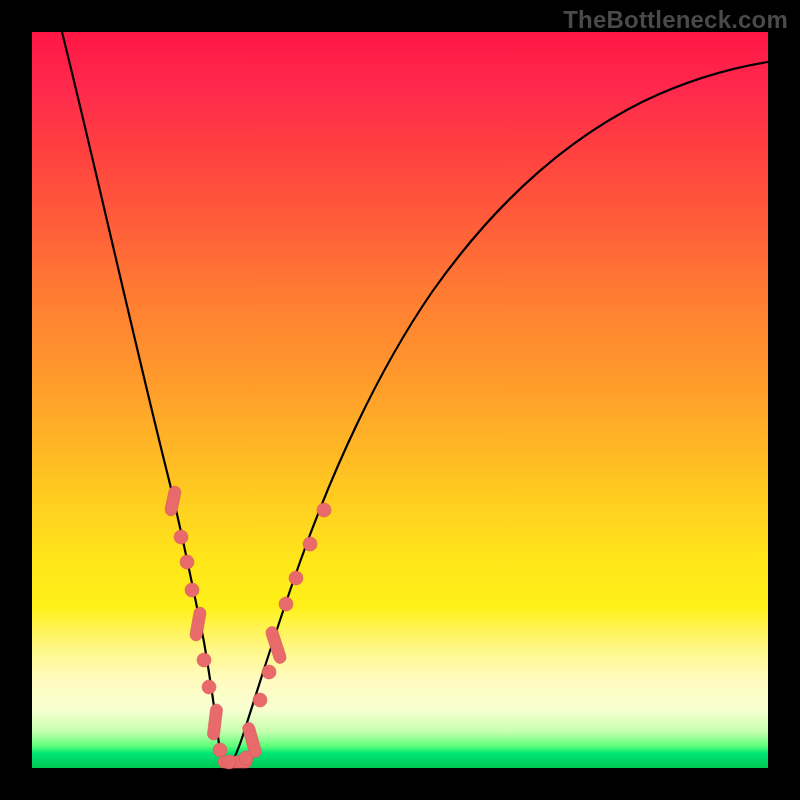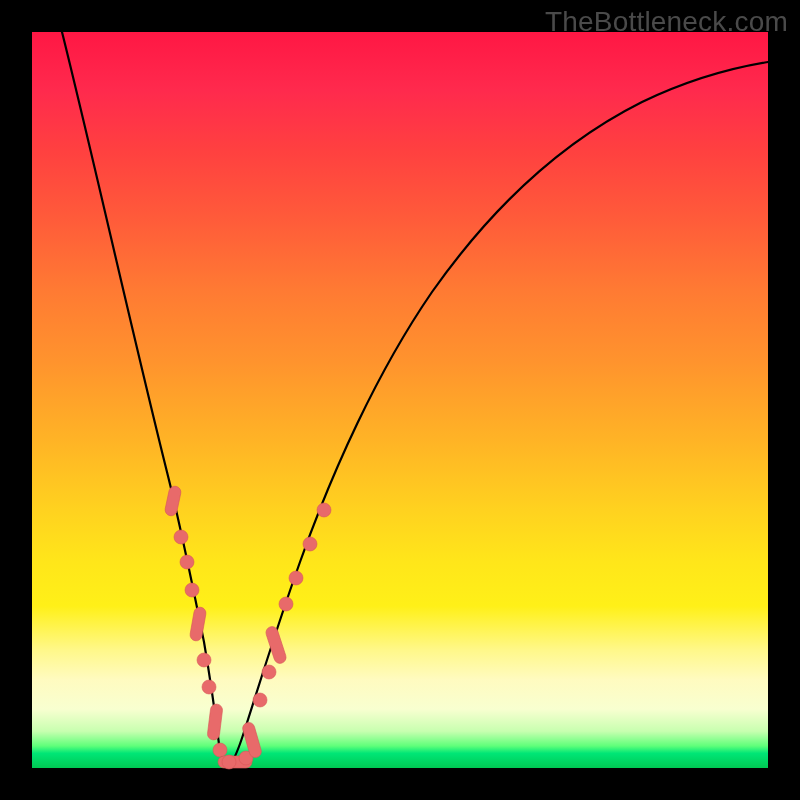--- a/index.html
+++ b/index.html
@@ -43,22 +43,22 @@
       #5fff7a 97%,
       #00e676 98%,
       #00c853 100%
     );
   }
   .watermark {
     position: absolute;
     top: 6px;
     right: 12px;
     color: #4a4a4a;
-    font-size: 28px;
-    font-weight: 400;
+    font-size: 24px;
+    font-weight: 700;
     letter-spacing: 0.2px;
     user-select: none;
   }
   svg.curve {
     position: absolute;
     left: 0; top: 0;
     width: 736px;
     height: 736px;
     overflow: visible;
   }

